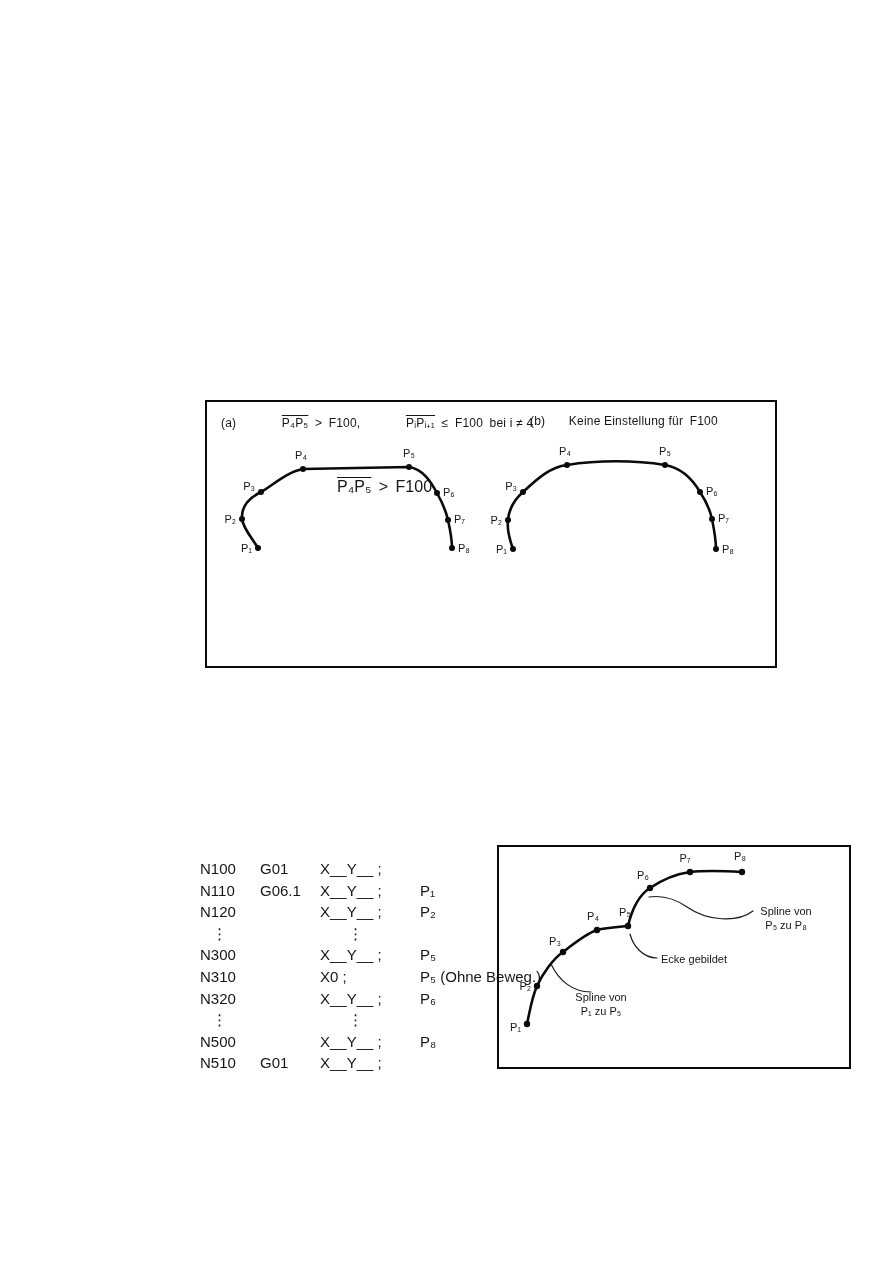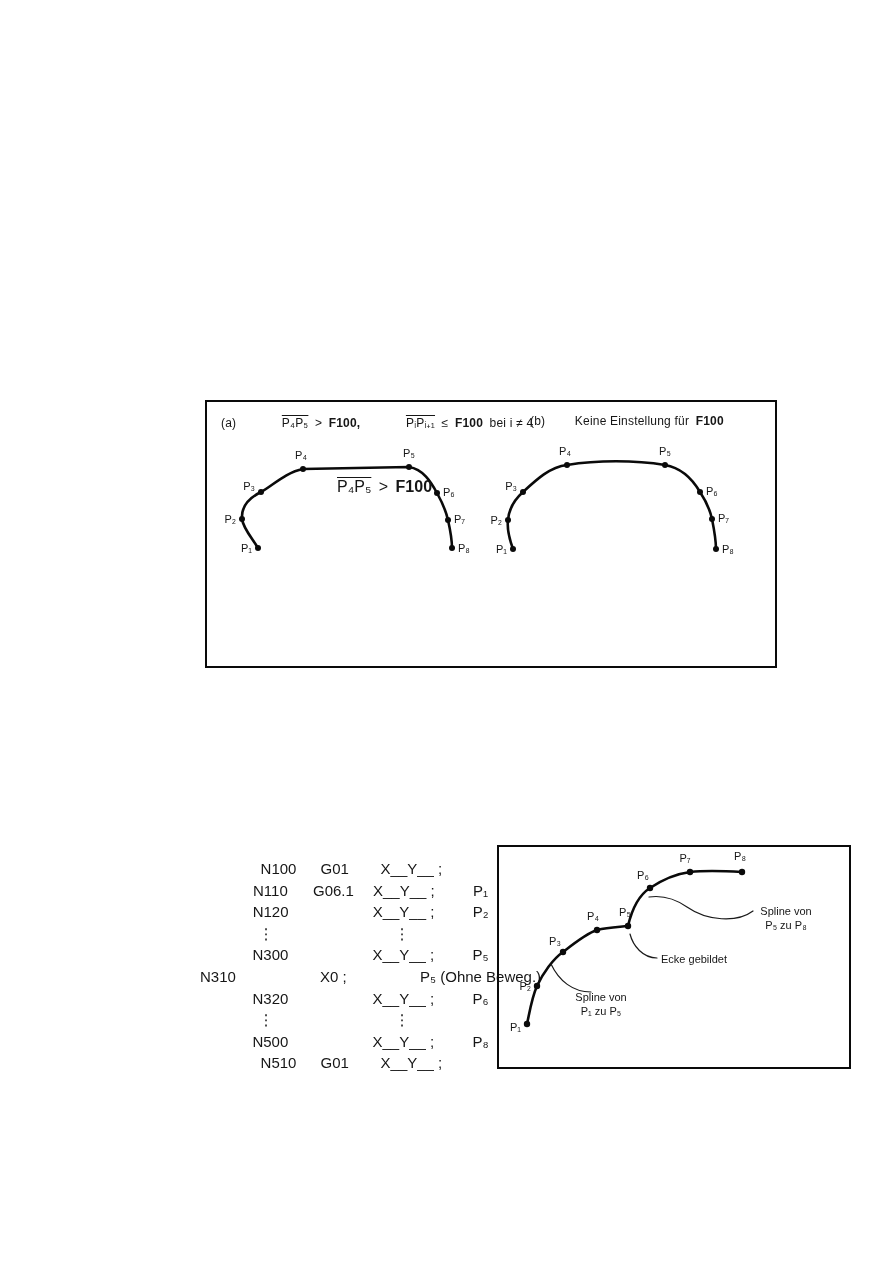--- a/index.html
+++ b/index.html
@@ -12,39 +12,39 @@
     color: #161616;
     overflow: hidden;
   }
   .abs { position: absolute; }
   .box {
     position: absolute;
     border: 2px solid #0a0a0a;
     background: transparent;
   }
   .fig-heading { font-size: 12px; white-space: nowrap; letter-spacing: 0.2px; }
-  .b  { font-weight: bold; }
+  .b  { font-weight: normal; }
   .ol { text-decoration: overline; padding-left: 32px; }
   .ml3  { margin-left: 3px; }
   .ml10 { margin-left: 10px; }
-  .ml14 { margin-left: 26px; }
+  .ml14 { margin-left: 20px; }
   .ann { font-size: 16px; white-space: nowrap; }
   .caption { font-size: 11px; line-height: 13.5px; white-space: nowrap; }
   .caption .indent { padding-left: 14px; }
   svg { overflow: visible; }
   svg text {
     font-family: "Liberation Sans", sans-serif;
     font-size: 11px;
     fill: #161616;
   }
   .curve { fill: none; stroke: #0a0a0a; stroke-width: 2.6; stroke-linecap: round; }
   .thin  { fill: none; stroke: #1a1a1a; stroke-width: 1.2; stroke-linecap: round; }
   .dot   { fill: #0a0a0a; stroke: none; }
   .code { font-size: 15px; line-height: 21.6px; }
-  .code .row { display: flex; justify-content: center; }
+  .code .row { display: flex; }
   .code .cn  { width: 60px; }
   .code .cg  { width: 60px; }
   .code .cxy { width: 100px; }
   .code .cp  { white-space: nowrap; }
   .code .pad-dots-n  { padding-left: 12px; }
   .code .pad-dots-xy { padding-left: 16px; }
 </style>
 </head>
 <body>
 

